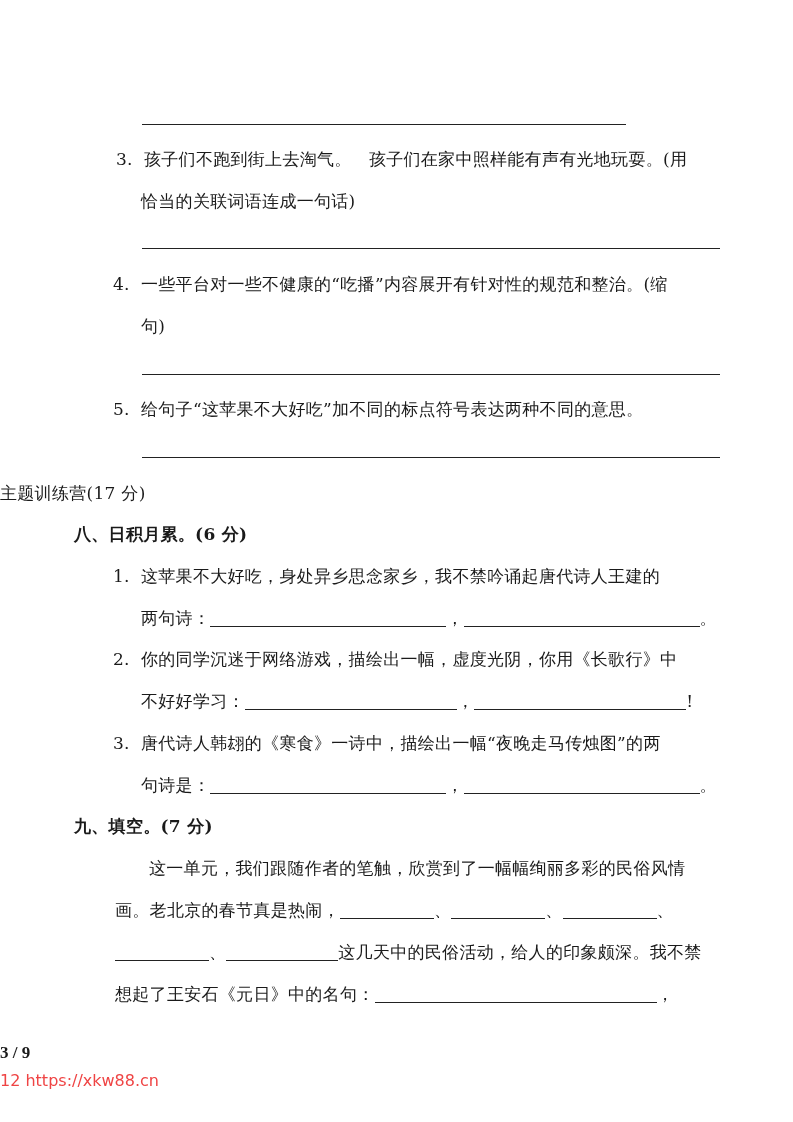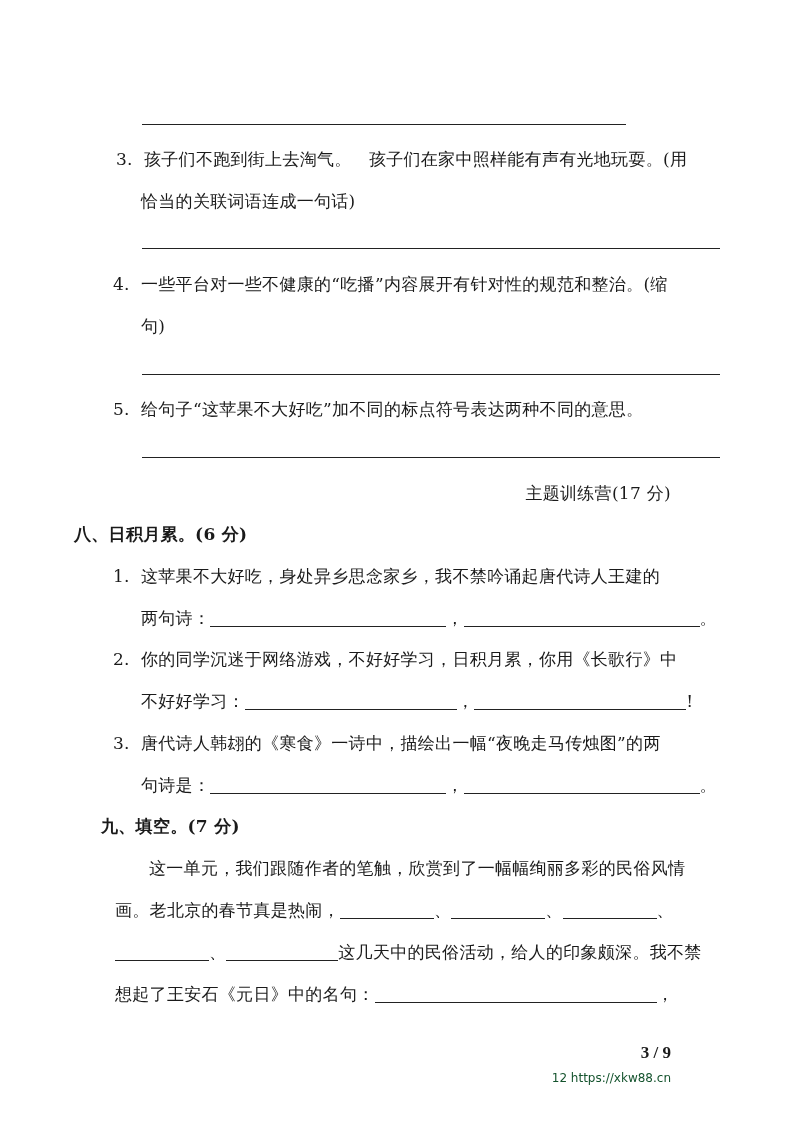--- a/index.html
+++ b/index.html
@@ -4,23 +4,23 @@
 <style>
   html, body { margin: 0; padding: 0; background: #ffffff; }
   body { width: 793px; height: 1122px; position: relative; overflow: hidden;
          font-family: "DejaVu Serif", "Liberation Serif", serif; color: #1a1a1a; }
   .line { position: absolute; border-bottom: 1.3px solid #222; height: 0; }
   .txt { position: absolute; font-size: 17px; line-height: 22px; white-space: nowrap; letter-spacing: 0.3px; }
   .num { display: inline-block; width: 28px; }
   .hdr { font-family: "DejaVu Sans", "Liberation Sans", sans-serif; font-weight: bold; }
   .hdr .pts { font-family: "DejaVu Serif", serif; font-weight: bold; }
   .blank { display: inline-block; border-bottom: 1.3px solid #222; height: 16px; vertical-align: -3px; }
-  .center { position: absolute; left: 14px; width: 657px; text-align: right; }
+  .center { position: absolute; left: 0; width: 657px; text-align: left; }
   .pagenum { font-size: 17px; font-weight: bold; font-family: "Liberation Serif", serif; }
-  .footer { font-size: 12px; color: #14532d; font-family: "DejaVu Sans", sans-serif; }
+  .footer { font-size: 16px; color: #ef4444; font-family: "DejaVu Sans", sans-serif; }
 </style>
 </head>
 <body>
 
 <div class="line" style="left:142px; top:124px; width:484px;"></div>
 
 <div class="txt" style="left:116px; top:148px;">
   <span class="num">3.</span><span>孩子们不跑到街上去淘气。　孩子们在家中照样能有声有光地玩耍。(用</span>
 </div>
 <div class="txt" style="left:141px; top:190px;">恰当的关联词语连成一句话)</div>
@@ -44,34 +44,34 @@
 </div>
 
 <div class="txt" style="left:113px; top:565px;">
   <span class="num">1.</span><span>这苹果不大好吃，身处异乡思念家乡，我不禁吟诵起唐代诗人王建的</span>
 </div>
 <div class="txt" style="left:141px; top:607px;">
   <span>两句诗：</span><span class="blank" style="width:236px;"></span><span>，</span><span class="blank" style="width:236px;"></span><span>。</span>
 </div>
 
 <div class="txt" style="left:113px; top:648px;">
-  <span class="num">2.</span><span>你的同学沉迷于网络游戏，不好好学习，日积月累，你用《长歌行》中</span>
+  <span class="num">2.</span><span>你的同学沉迷于网络游戏，描绘出一幅，虚度光阴，你用《长歌行》中</span>
 </div>
 <div class="txt" style="left:141px; top:690px;">
   <span>不好好学习：</span><span class="blank" style="width:212px;"></span><span>，</span><span class="blank" style="width:212px;"></span><span>!</span>
 </div>
 
 <div class="txt" style="left:113px; top:732px;">
   <span class="num">3.</span><span>唐代诗人韩翃的《寒食》一诗中，描绘出一幅“夜晚走马传烛图”的两</span>
 </div>
 <div class="txt" style="left:141px; top:774px;">
   <span>句诗是：</span><span class="blank" style="width:236px;"></span><span>，</span><span class="blank" style="width:236px;"></span><span>。</span>
 </div>
 
-<div class="txt hdr" style="left:74px; top:815px;margin-left:27px;">
+<div class="txt hdr" style="left:74px; top:815px;">
   <span>九、填空。</span><span class="pts">(7 分)</span>
 </div>
 
 <div class="txt" style="left:149px; top:857px;">这一单元，我们跟随作者的笔触，欣赏到了一幅幅绚丽多彩的民俗风情</div>
 <div class="txt" style="left:115px; top:899px;">
   <span>画。老北京的春节真是热闹，</span><span class="blank" style="width:94px;"></span><span>、</span><span class="blank" style="width:94px;"></span><span>、</span><span class="blank" style="width:94px;"></span><span>、</span>
 </div>
 <div class="txt" style="left:115px; top:941px;">
   <span class="blank" style="width:94px;"></span><span>、</span><span class="blank" style="width:112px;"></span><span>这几天中的民俗活动，给人的印象颇深。我不禁</span>
 </div>

